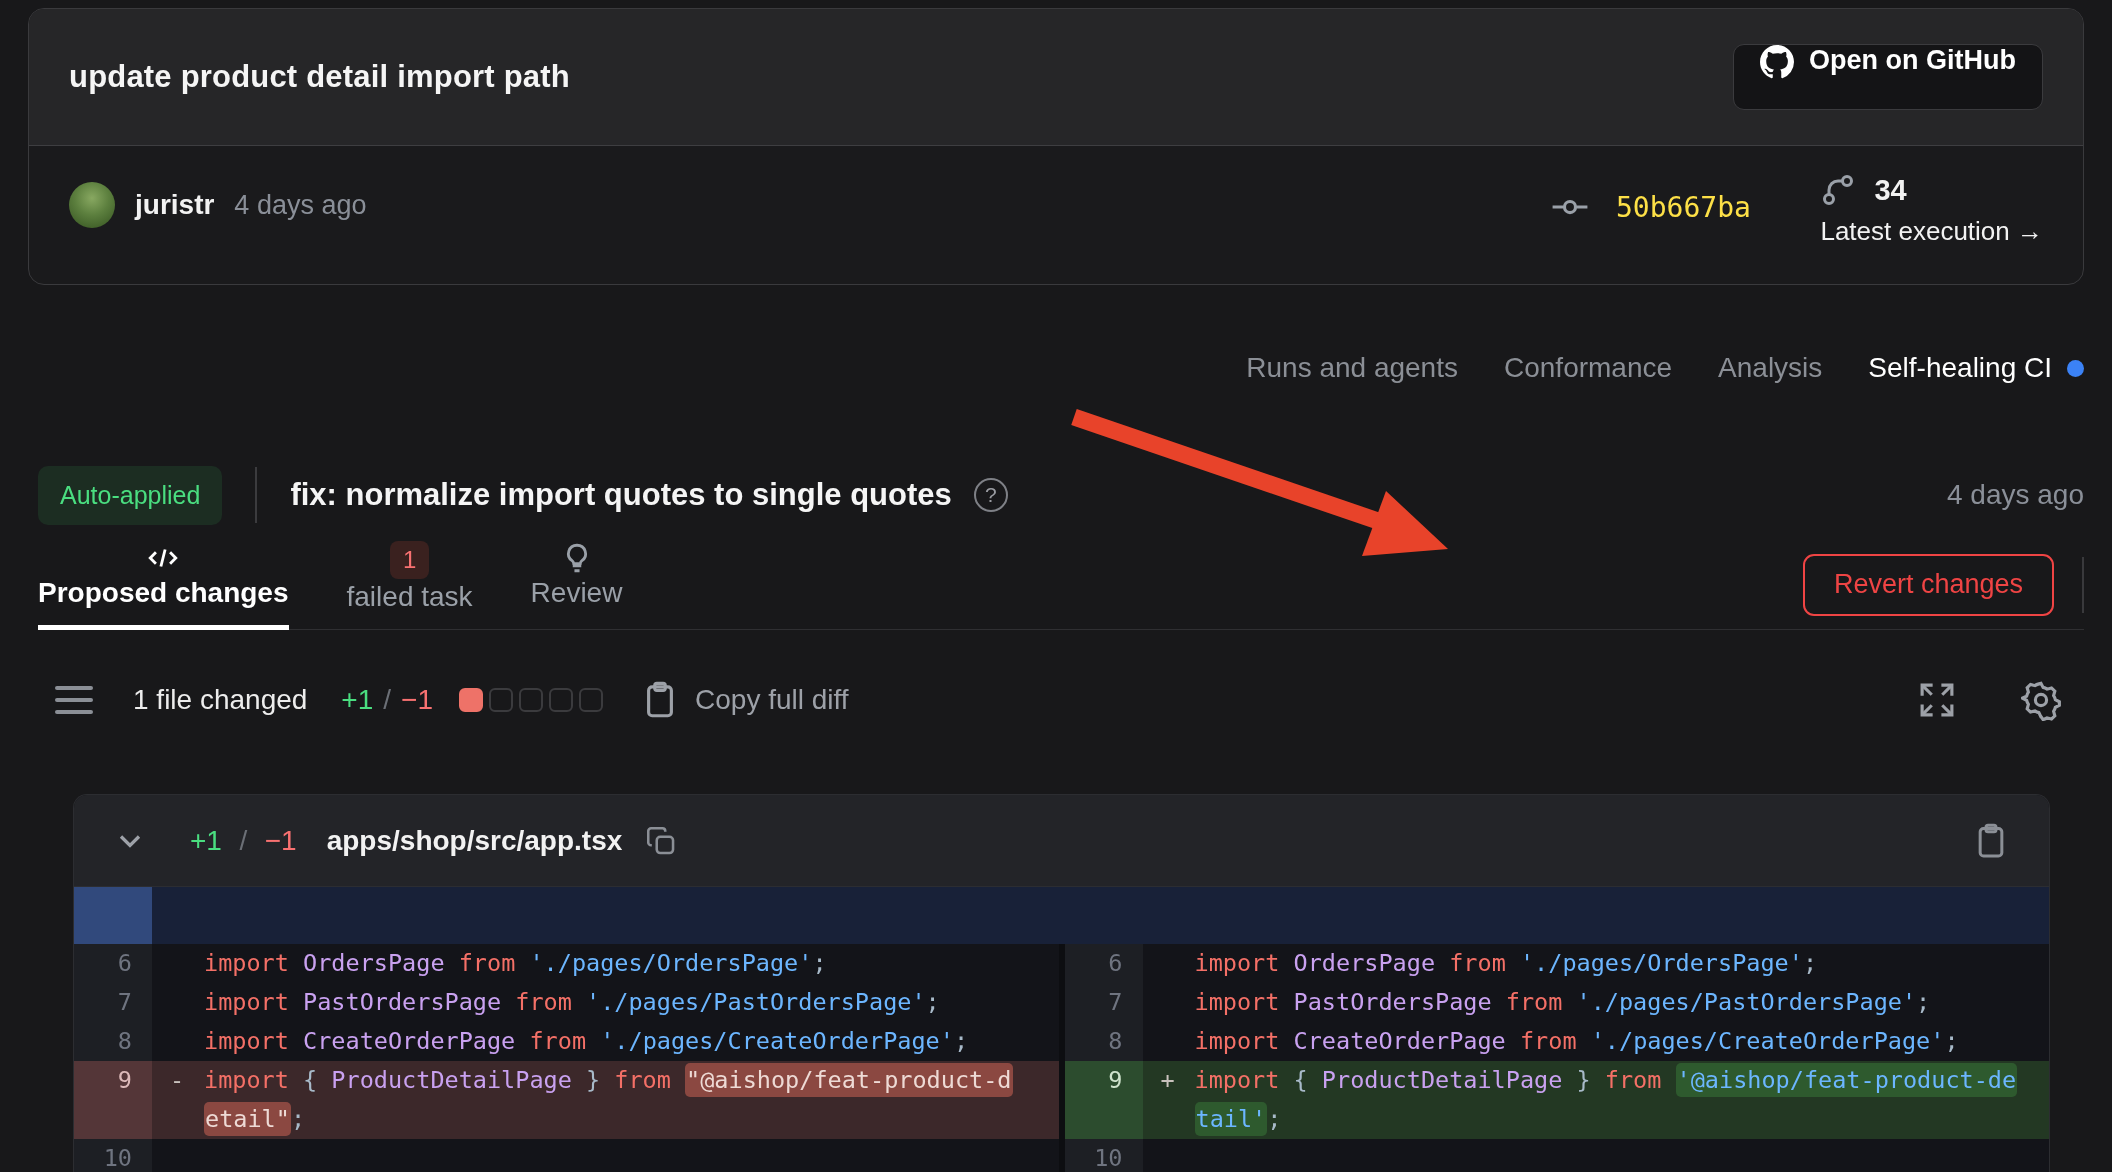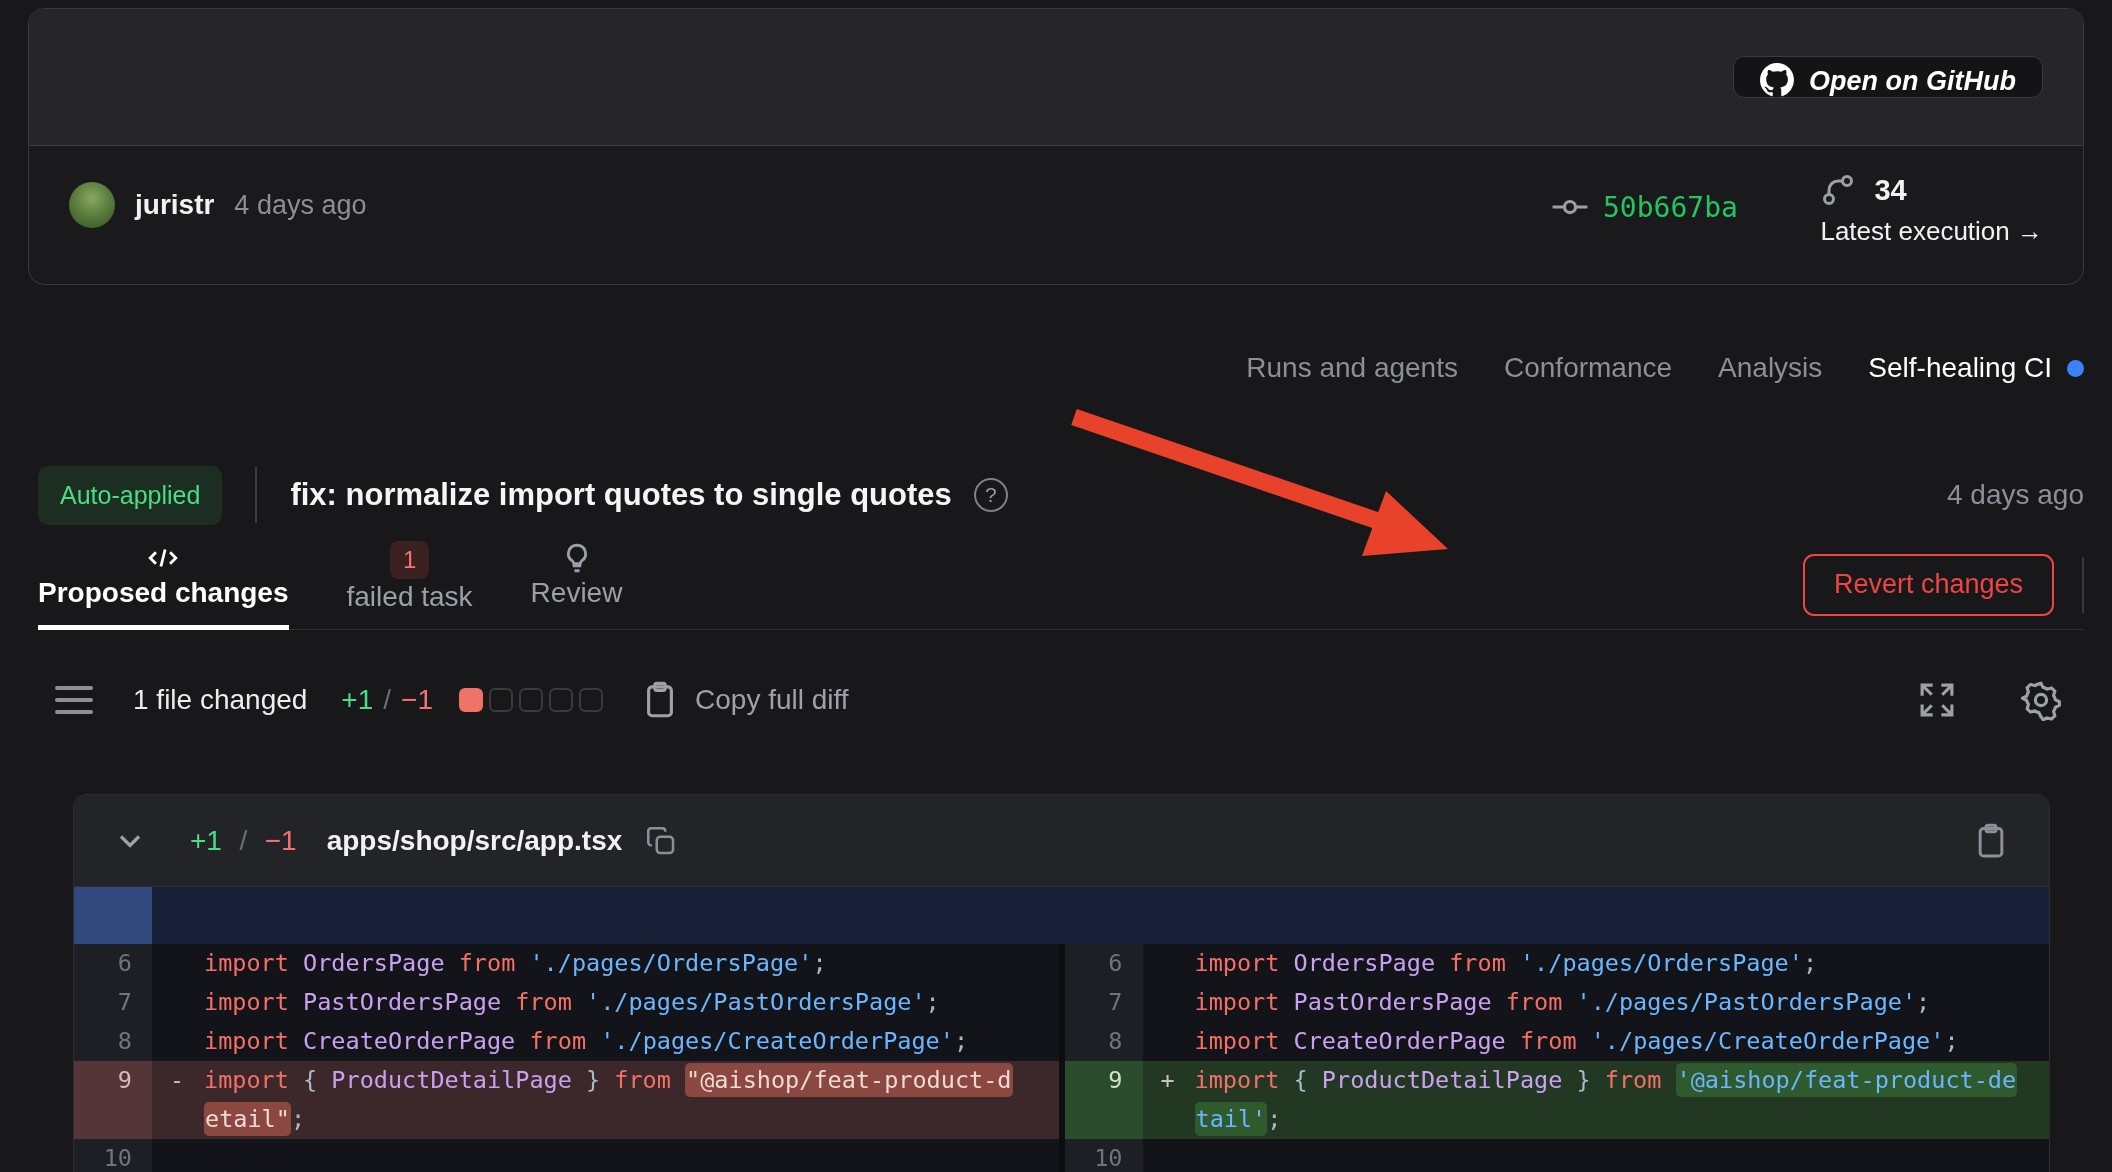--- a/index.html
+++ b/index.html
@@ -5,33 +5,33 @@
   * { margin:0; padding:0; box-sizing:border-box; }
   html,body { width:2112px; height:1172px; overflow:hidden; background:#18181a;
     font-family:"Liberation Sans", sans-serif; color:#ededed; }
 
   
   .topcard { position:absolute; left:28px; top:8px; width:2056px; height:277px;
     background:#1a1a1c; border:1px solid #3a3a3d; border-radius:16px; overflow:hidden; }
   .topcard-head { height:137px; background:#262628; border-bottom:1px solid #3e3e41;
     display:flex; align-items:center; padding:0 40px; }
   .page-title { font-size:31px; font-weight:700; color:#f5f5f5; letter-spacing:.2px; }
-  .gh-btn { margin-left:auto; display:flex; align-items:flex-end; gap:15px; height:42px;
+  .gh-btn { margin-left:auto; display:flex; align-items:flex-start; gap:15px; height:66px;
     background:#141416; border:1px solid #3b3b3e; border-radius:11px; padding:0 26px;
-    color:#fff; font-size:27px; font-weight:700; cursor:pointer;font-style:italic; }
+    color:#fff; font-size:27px; font-weight:700; cursor:pointer; }
   .gh-btn svg { width:34px; height:34px; fill:#fff; }
 
   .topcard-body { position:relative; height:139px; }
   .author-row { position:absolute; left:40px; top:36px; display:flex; align-items:center; gap:20px; }
   .avatar { width:46px; height:46px; border-radius:50%;
     background:radial-gradient(circle at 50% 35%, #88a861 0%, #5c7f3e 45%, #33511f 100%); }
   .author-name { font-size:28px; font-weight:700; color:#f2f2f2; }
   .author-when { font-size:27px; color:#8a8f98; }
-  .commit-group { position:absolute; left:1522px; top:42px; display:flex; align-items:center; gap:14px;
-    color:#22c55e; font-family:"DejaVu Sans Mono", monospace; font-size:28px; }
+  .commit-group { position:absolute; left:1522px; top:42px; display:flex; align-items:center; gap:27px;
+    color:#fde047; font-family:"DejaVu Sans Mono", monospace; font-size:28px; }
   .commit-group svg { width:38px; height:38px; stroke:#9aa0a8; }
   .exec-group { position:absolute; right:40px; top:26px; display:flex; flex-direction:column; align-items:flex-start; }
   .exec-top { display:flex; align-items:center; gap:18px; }
   .exec-top svg { width:36px; height:36px; stroke:#9aa0a8; }
   .exec-count { font-size:29px; font-weight:700; color:#f2f2f2; }
   .exec-link { margin-top:8px; font-size:26px; color:#f2f2f2; cursor:pointer; }
 
   
   .nav-row { position:absolute; top:352px; right:28px; display:flex; align-items:center; gap:46px;
     font-size:28px; color:#8b8f96; }
@@ -117,20 +117,21 @@
   .pane.old .tk-hl { background:#8b4841; color:#eedad5; }
   .pane.new .tk-hl { background:#2e5a2e; color:#6cb6ff; }
 
   .arrow-overlay { position:absolute; left:0; top:0; pointer-events:none; z-index:50; }
 </style>
 </head>
 <body>
 
 <div class="topcard">
   <div class="topcard-head">
+    <div class="page-title">update product detail import path</div>
     <button class="gh-btn">
       <svg viewBox="0 0 16 16">
           <path d="M8 0C3.58 0 0 3.58 0 8c0 3.54 2.29 6.53 5.47 7.59.4.07.55-.17.55-.38 0-.19-.01-.82-.01-1.49-2.01.37-2.53-.49-2.69-.94-.09-.23-.48-.94-.82-1.13-.28-.15-.68-.52-.01-.53.63-.01 1.08.58 1.23.82.72 1.21 1.87.87 2.33.66.07-.52.28-.87.51-1.07-1.78-.2-3.64-.89-3.64-3.95 0-.87.31-1.59.82-2.15-.08-.2-.36-1.02.08-2.12 0 0 .67-.21 2.2.82.64-.18 1.32-.27 2-.27s1.36.09 2 .27c1.53-1.04 2.2-.82 2.2-.82.44 1.1.16 1.92.08 2.12.51.56.82 1.27.82 2.15 0 3.07-1.87 3.75-3.65 3.95.29.25.54.73.54 1.48 0 1.07-.01 1.93-.01 2.2 0 .21.15.46.55.38A8.01 8.01 0 0 0 16 8c0-4.42-3.58-8-8-8z"></path>
         </svg>
       <span>Open on GitHub</span>
     </button>
   </div>
   <div class="topcard-body">
     <div class="author-row">
       <div class="avatar"></div>

